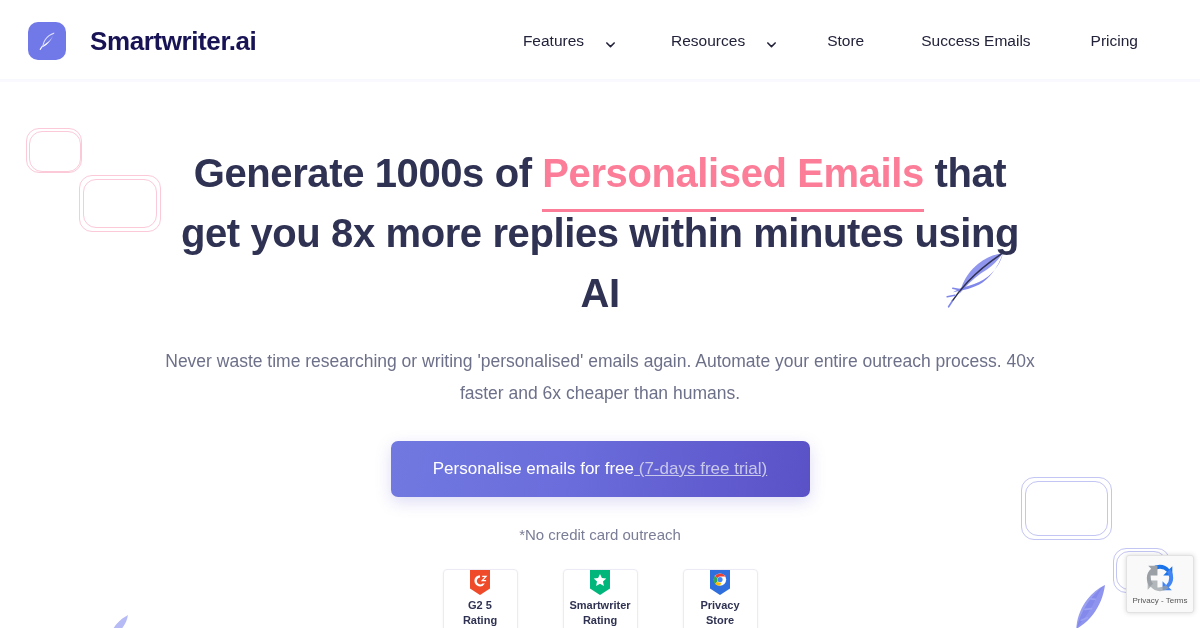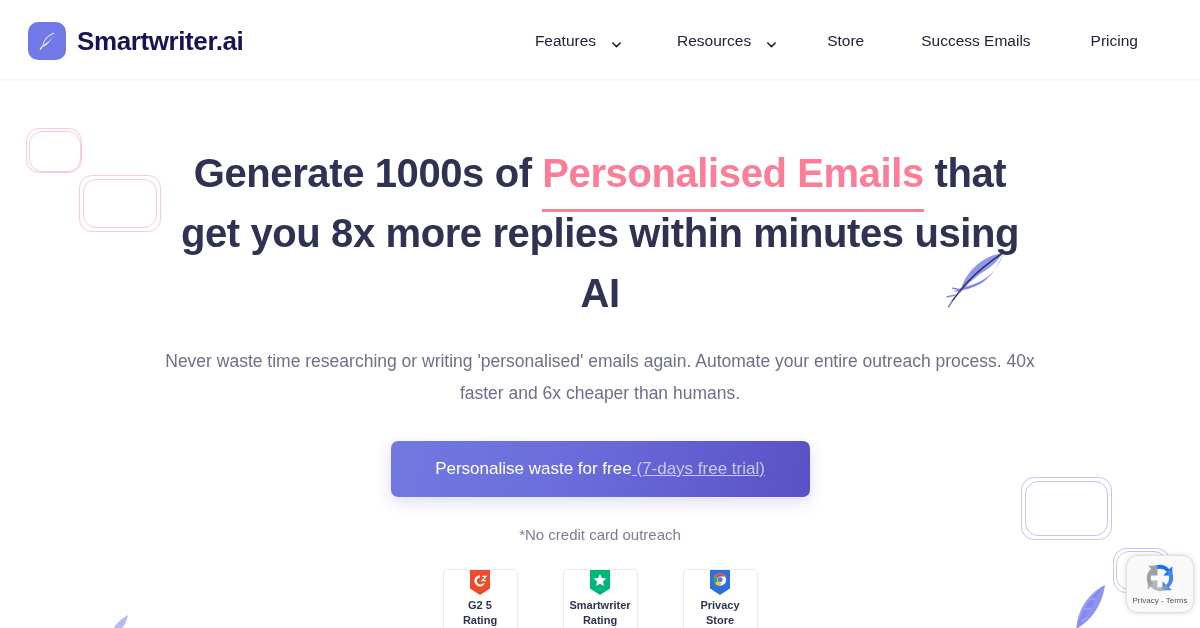--- a/index.html
+++ b/index.html
@@ -17,35 +17,35 @@
   .header {
     position:absolute; top:0; left:0; width:1200px; height:82px;
     background:#ffffff;
     display:flex; align-items:center;
     z-index:40;
   }
   .header:after{
     content:""; position:absolute; left:0; bottom:0; width:1200px; height:3px;
     background:linear-gradient(to bottom,#f6f6fe,#fbfbfe);
   }
-  .brand { display:flex; align-items:center; margin-left:28px; gap:11px; }
+  .brand { display:flex; align-items:center; margin-left:28px; gap:24px; }
   .brand-mark {
     width:38px; height:38px; border-radius:10px;
     background:#7179e8;
     display:flex; align-items:center; justify-content:center;
     flex:0 0 auto;
   }
   .brand-name {
     font-size:26px; font-weight:bold; color:#171355;
     letter-spacing:-0.4px; white-space:nowrap;
   }
 
   .nav { display:flex; align-items:center; margin-left:auto; margin-right:62px; }
   .nav-item {
-    display:flex; align-items:center; gap:15px;
+    display:flex; align-items:center; gap:21px;
     font-size:15.5px; color:#22223a; cursor:pointer;
     white-space:nowrap;
     text-align:right;
   }
   .nav-spacer-a { width:55px; }
   .nav-spacer-b { width:50px; }
   .nav-spacer-c { width:57px; }
   .nav-spacer-d { width:60px; }
   .chev { display:block; width:11px; height:11px; }
   .sq {
@@ -131,21 +131,21 @@
     font-size:11px; line-height:14.5px; font-weight:bold; color:#2f3252;
     padding:2px 2px 6px;
   }
 
   
   .recaptcha {
     position:absolute; right:6px; bottom:15px;
     width:68px; height:58px;
     background:#f9f9f9;
     border:1px solid #e2e2e2;
-    border-radius:12px;
+    border-radius:3px;
     box-shadow:0 0 5px rgba(0,0,0,.16);
     display:flex; flex-direction:column; align-items:center; justify-content:center;
     z-index:60;
   }
   .recaptcha .rc-logo { width:34px; height:34px; margin-top:-2px; }
   .recaptcha .rc-text { font-size:8px; color:#555; margin-top:1px; white-space:nowrap; }
 </style>
 </head>
 <body>
 
@@ -236,21 +236,21 @@
     </svg>
   </div>
 
   <div class="hero">
 
     <h1 class="headline"><span>Generate 1000s of </span><span class="hl-pink">Personalised Emails</span><span> that get you 8x more replies within minutes using AI</span></h1>
 
     <p class="subhead">Never waste time researching or writing 'personalised' emails again. Automate your entire outreach process. 40x faster and 6x cheaper than humans.</p>
 
     <div class="cta-wrap">
-      <button class="cta"><span>Personalise waste for free</span><span class="sub"> (7-days free trial)</span></button>
+      <button class="cta"><span>Personalise emails for free</span><span class="sub"> (7-days free trial)</span></button>
     </div>
 
     <div class="nocard">*No credit card outreach</div>
 
     <div class="badges">
 
       <div class="badge">
         <div class="badge-icon">
           <svg width="22" height="26" viewBox="0 0 22 26" aria-hidden="true">
             <path d="M1 0h20v18.5L11 25 1 18.5z" fill="#ef4b2b"></path>

